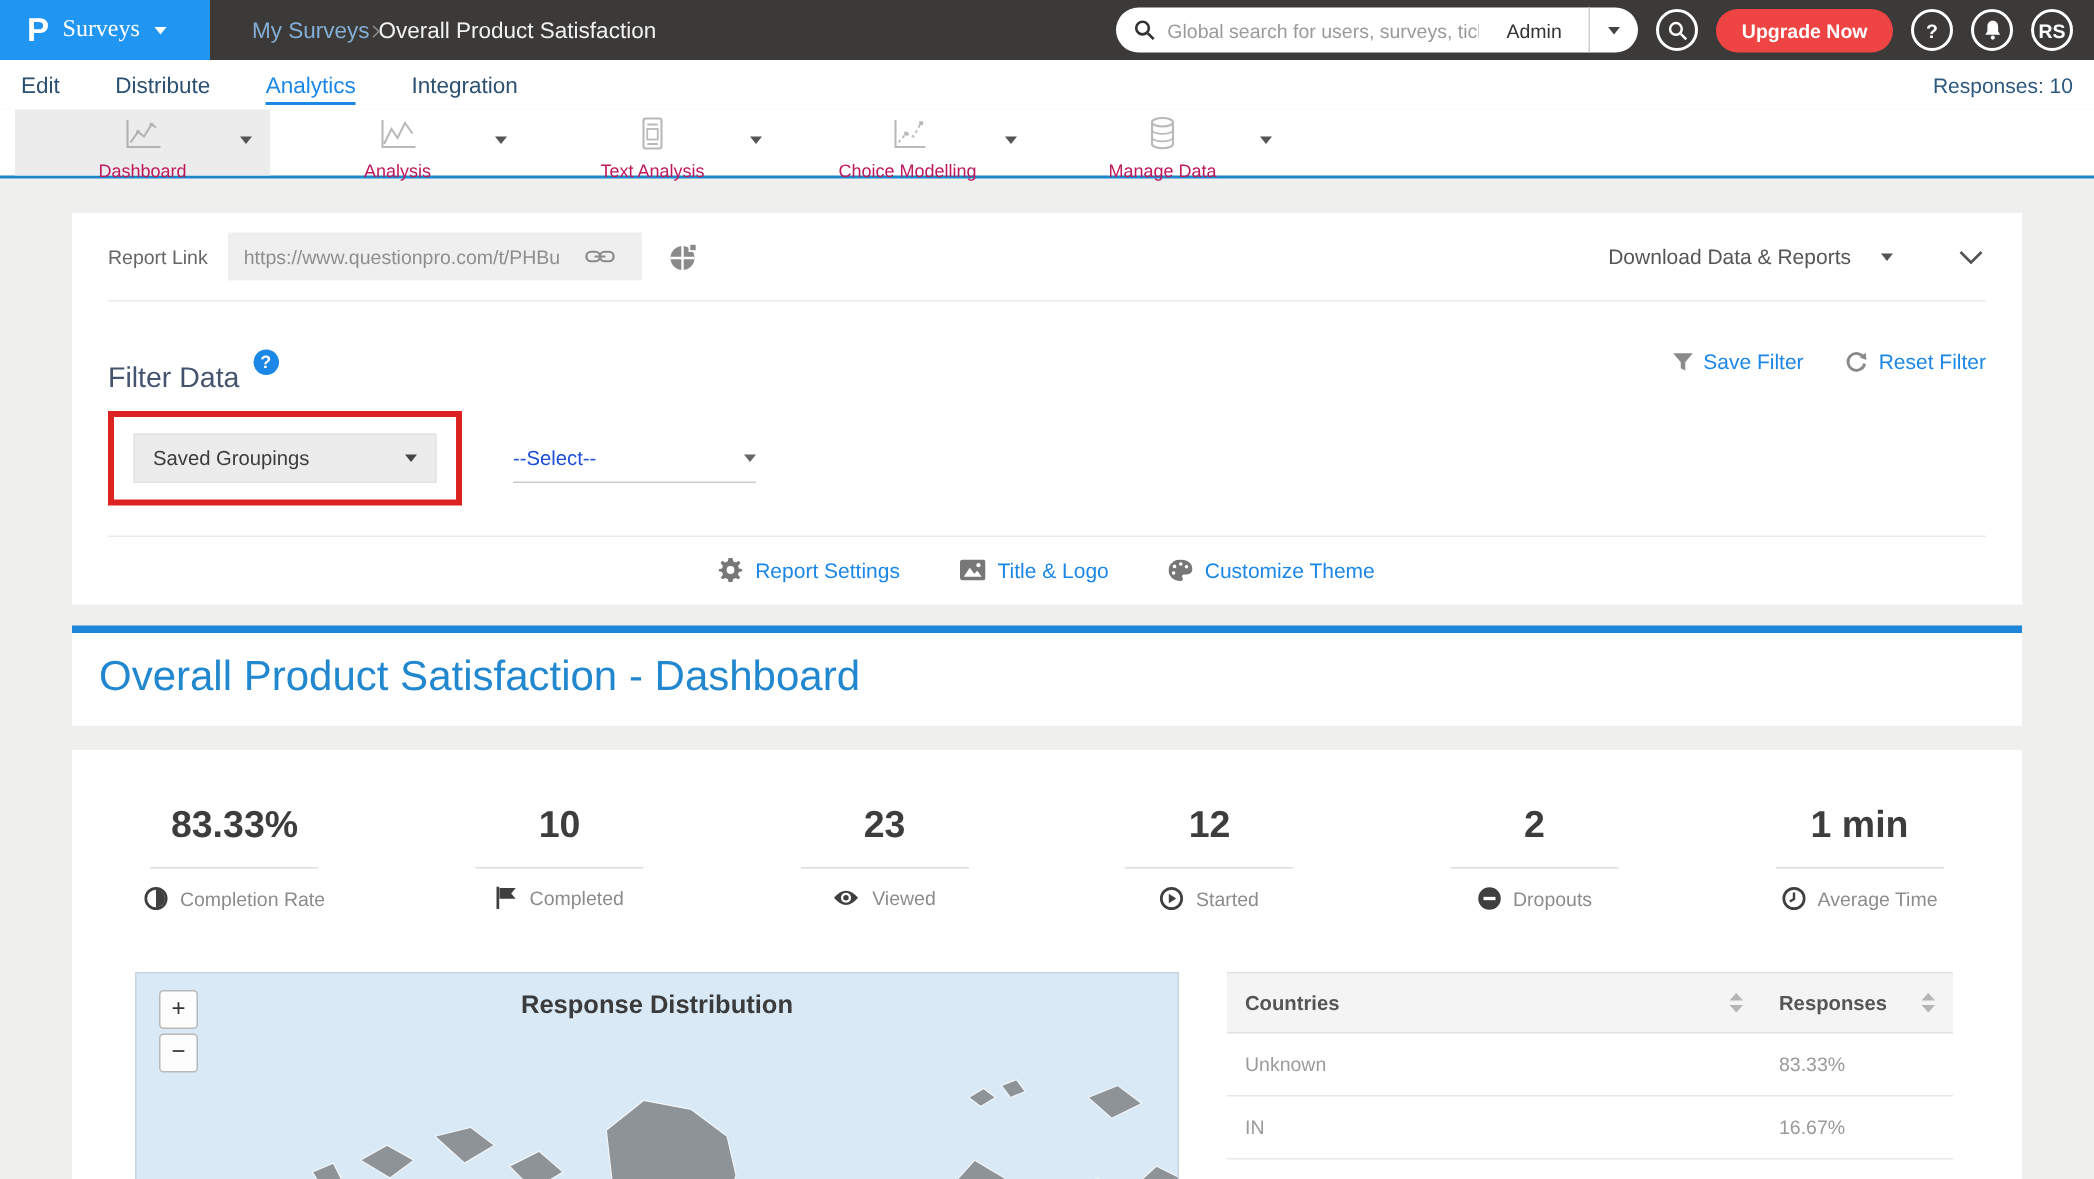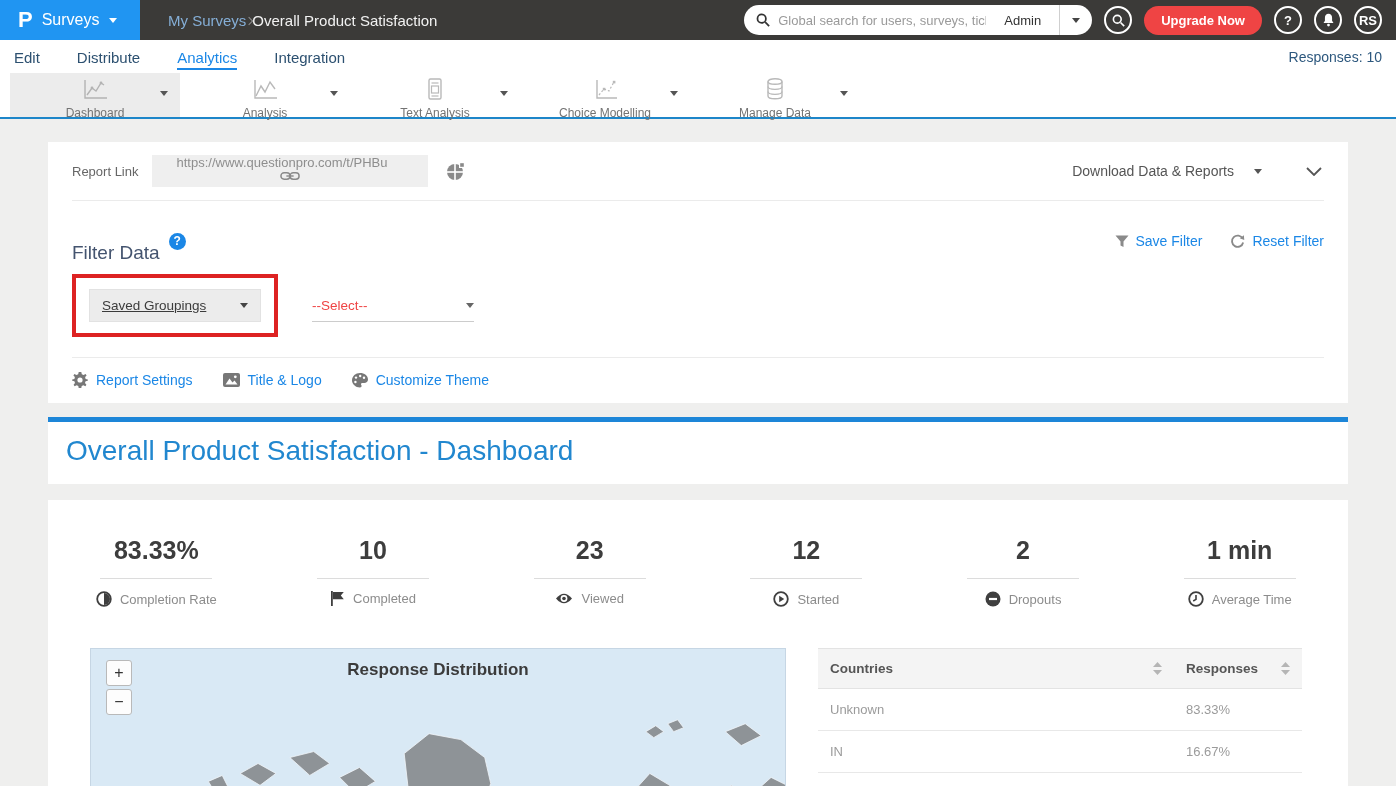--- a/index.html
+++ b/index.html
@@ -4,21 +4,21 @@
 <style>
   * { margin:0; padding:0; box-sizing:border-box; }
   html,body { width:1396px; height:786px; overflow:hidden; background:#efefee;
     font-family:"Liberation Sans", sans-serif; }
 
   
   .topbar { display:flex; align-items:center; height:40px; background:#3b3a38; color:#fff; }
   .logo-area { display:flex; align-items:center; gap:10px; background:#2095f2; height:40px;
     padding:0 16px 0 18px; width:140px; cursor:pointer; }
   .logo-p { font-size:22px; font-weight:bold; letter-spacing:-1px; }
-  .logo-product { font-size:16px; }
+  .logo-product { font-size:16px;font-family:Liberation Serif, serif; }
   .caret { display:inline-block; width:0; height:0; border-left:4px solid transparent;
     border-right:4px solid transparent; border-top:5px solid currentColor; }
   .breadcrumb { display:flex; align-items:center; gap:0; margin-left:28px; font-size:15px; }
   .bc-parent { color:#85aed6; cursor:pointer; }
   .chev-right { display:inline-block; width:6px; height:6px; border-right:1.5px solid #8f8f8f;
     border-bottom:1.5px solid #8f8f8f; transform:rotate(-45deg); margin-top:1px; }
   .bc-current { color:#f2f2f2; }
   .topbar-right { margin-left:auto; display:flex; align-items:center; gap:12px; padding-right:14px; }
   .search-pill { display:flex; align-items:center; background:#fff; border-radius:16px; height:30px;
     padding:0 0 0 12px; width:348px; }
@@ -40,59 +40,59 @@
   .nav { background:#fff; height:33px; display:flex; align-items:center; padding:0 14px; }
   .nav-tab { font-size:15px; color:#2c5070; margin-right:37px; cursor:pointer; padding:6px 0 4px; }
   .nav-tab.active { color:#1b87e6; border-bottom:2px solid #1b87e6; padding-bottom:2px; }
   .nav-responses { margin-left:auto; font-size:14px; color:#2d587e; }
 
   
   .toolbar { background:#fff; height:46px; display:flex; padding-left:10px;
     border-bottom:2px solid #1d86c9; }
   .tool-item { width:170px; position:relative; text-align:center; cursor:pointer; padding-top:4px; }
   .tool-item.active { background:#ececec; }
-  .tool-label { display:block; font-size:12px; color:#737373; margin-top:1px; }
+  .tool-label { display:block; font-size:12px; color:#be185d; margin-top:1px; }
   .tool-caret { position:absolute; right:12px; top:18px; color:#555; }
   .tool-icon { height:24px; }
 
   
   .content { padding:0 48px; }
   .panel { background:#fff; }
   .panel-top { margin-top:23px; }
   .hdivider { border-top:1px solid #ebebeb; margin:0 24px; }
 
   .report-row { display:flex; align-items:center; padding:13px 26px 13px 24px; }
   .report-label { font-size:13px; color:#666; margin-right:14px; }
   .url-box { background:#efefef; display:flex; align-items:center; height:32px; padding:0 10px;
-    width:276px;flex-direction:column; }
+    width:276px; }
   .url-box input { background:transparent; border:none; outline:none; width:228px; font-size:13px;
     color:#8e8e8e; font-family:"Liberation Sans",sans-serif; }
   .embed-btn { margin-left:18px; cursor:pointer; display:flex; }
   .download-group { margin-left:auto; display:flex; align-items:center; gap:20px; color:#555;
     font-size:14px; cursor:pointer; }
   .collapse-btn { margin-left:44px; cursor:pointer; display:flex; }
 
   .filter-section { padding:17px 24px 20px; }
   .filter-title-row { display:flex; align-items:center; }
   .filter-title { font-size:19px; color:#44546f;margin-top:24px; }
   .help-badge { width:17px; height:17px; background:#1b87e6; color:#fff; border-radius:50%;
     font-size:12px; font-weight:bold; display:flex; align-items:center; justify-content:center;
     margin-left:9px; cursor:pointer; }
   .filter-actions { margin-left:auto; display:flex; align-items:flex-end; gap:28px; }
   .filter-action { display:flex; align-items:center; gap:7px; font-size:14px; color:#1b87e6; cursor:pointer; }
   .filter-controls { display:flex; align-items:center; margin-top:10px; }
   .red-box { border:4px solid #dd2222; padding:11px 13px; display:inline-flex; }
-  .select-gray { background:#ececec; border:1px solid #e2e2e2; width:172px; height:33px;
-    display:flex; align-items:center; font-size:13.5px; color:#3c3c3c; padding:0 12px; cursor:pointer;text-decoration:underline; }
+  .select-gray { background:#ececec; border:1px solid #e2e2e2; width:202px; height:33px;
+    display:flex; align-items:center; font-size:13.5px; color:#3c3c3c; padding:0 12px; cursor:pointer; }
   .select-gray .caret { margin-left:auto; color:#444; }
   .select-underline { width:162px; height:33px; display:flex; align-items:center; font-size:13.5px;
-    color:#ef4444; border-bottom:1px solid #ccc; margin-left:34px; cursor:pointer; align-self:center; }
+    color:#1d4ed8; border-bottom:1px solid #ccc; margin-left:34px; cursor:pointer; align-self:center; }
   .select-underline .caret { margin-left:auto; color:#666; }
 
-  .actions-row { display:flex; align-items:center; gap:30px; padding:14px 24px 15px; }
+  .actions-row { display:flex; align-items:center; gap:40px; padding:14px 24px 15px;justify-content:center; }
   .action-link { display:flex; align-items:center; gap:8px; font-size:14px; color:#1b87e6; cursor:pointer; }
 
   .blue-bar { height:5px; background:#1d86d8; margin-top:14px; }
   .title-panel { padding:13px 18px 17px; }
   .page-title { font-size:28px; color:#2187cf; font-weight:normal; }
 
   .stats-panel { margin-top:16px; padding-top:36px; height:400px; }
   .stats-row { display:flex; }
   .stat { flex:1; text-align:center; }
   .stat-value { font-size:25px; font-weight:bold; color:#3d3d3d; }

